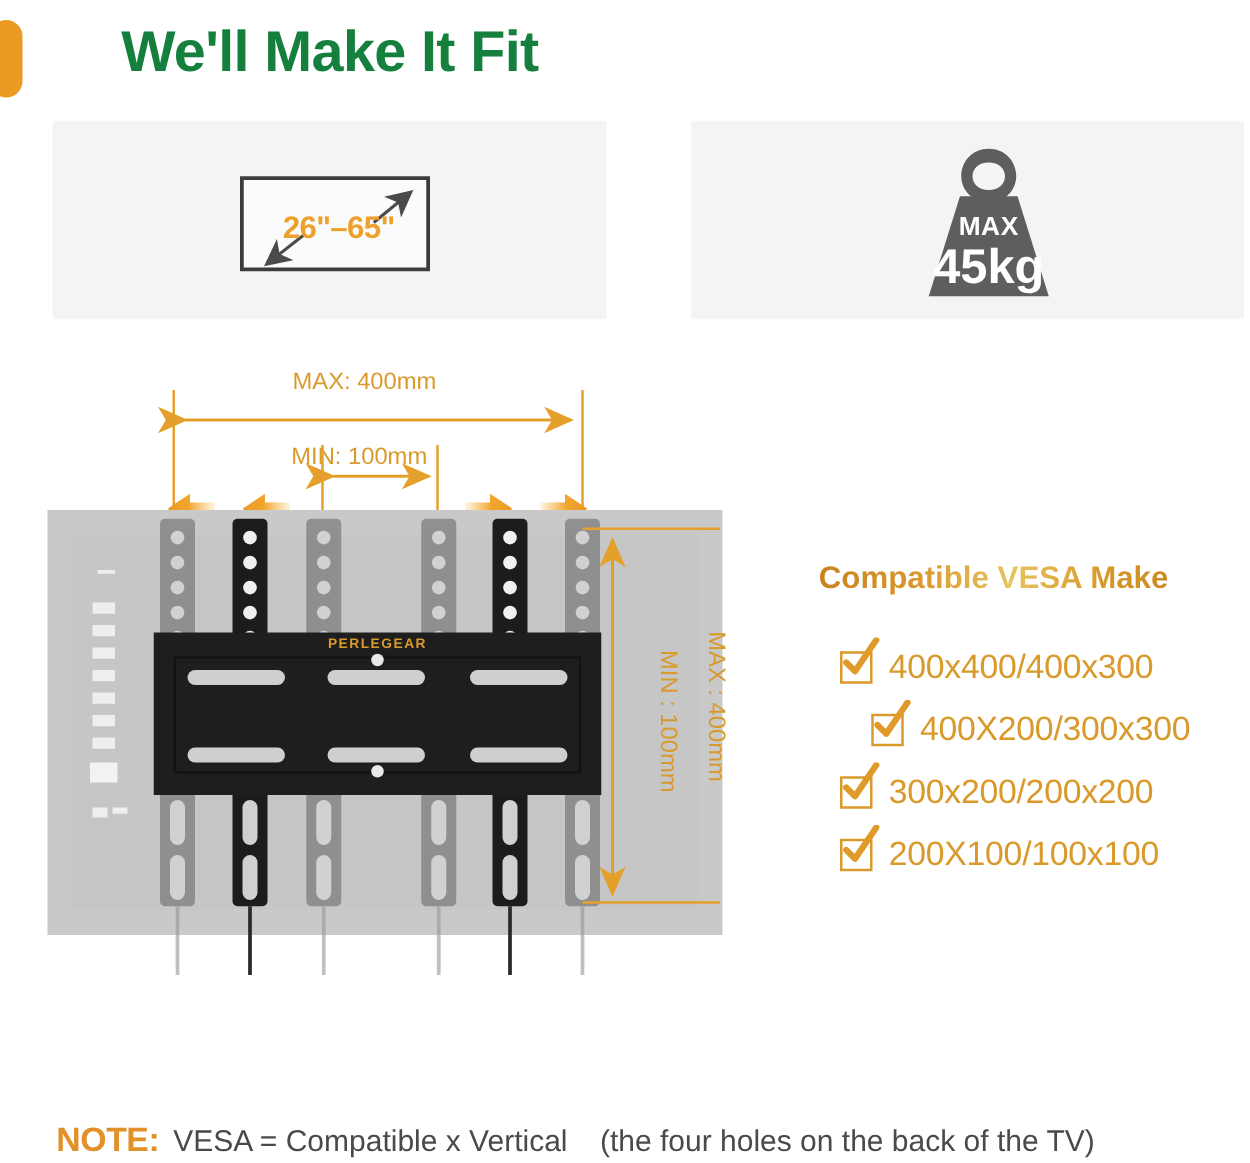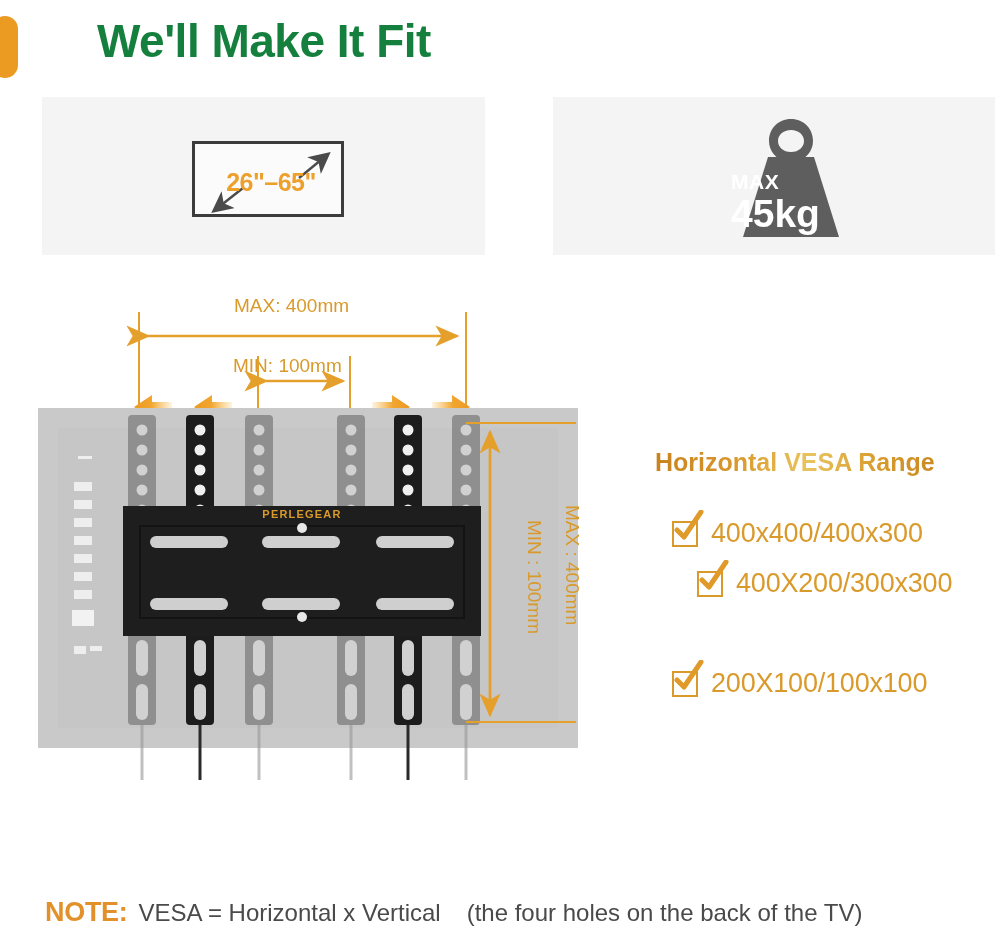--- a/index.html
+++ b/index.html
@@ -35,21 +35,21 @@
     position:absolute;left:0;top:0;width:152px;height:76px;
     display:flex;align-items:center;justify-content:center;
     font-size:25px;font-weight:bold;color:#eda02c;
     letter-spacing:-0.5px;
   }
   .diag-svg{position:absolute;left:0;top:0;}
 
   
   .weight-wrap{position:absolute;left:178px;top:18px;width:120px;height:124px;}
   .w-text{
-    position:absolute;left:0;width:120px;color:#ffffff;
+    position:absolute;left:0;width:120px;text-align:center;color:#ffffff;
     font-weight:bold;line-height:1;
   }
   .w-max{top:56px;font-size:21px;letter-spacing:0.5px;}
   .w-kg{top:79px;font-size:39px;}
 
   
   .dimtext{
     position:absolute;color:#d99a2b;font-size:19px;white-space:nowrap;
   }
   #lbl-hmax{left:234px;top:295px;}
@@ -329,49 +329,57 @@
     </g>
     <g stroke="#e5a02c" stroke-width="2.4">
       <line x1="490" y1="455" x2="490" y2="172" marker-end="url(#oArrR)"></line>
       <line x1="490" y1="172" x2="490" y2="455" marker-end="url(#oArrR)"></line>
     </g>
   </svg>
 
   <div class="vtext" id="lbl-vmax">MAX : 400mm</div>
   <div class="vtext" id="lbl-vmin">MIN : 100mm</div>
 
-  <div class="vesa-title">Horizontal VESA Range</div>
+  <div class="vesa-title">Compatible VESA Make</div>
 
   <div class="vesa-row" id="vesa-0">
     <div class="vesa-box">
       <svg class="vesa-check" width="32" height="34" viewBox="0 0 32 34">
         <path d="M5 20 L12 27 L29 2" fill="none" stroke="#e09a2a" stroke-width="5" stroke-linecap="round" stroke-linejoin="round"></path>
       </svg>
     </div>
     <div class="vesa-label">400x400/400x300</div>
   </div>
 
   <div class="vesa-row" id="vesa-1">
     <div class="vesa-box">
       <svg class="vesa-check" width="32" height="34" viewBox="0 0 32 34">
         <path d="M5 20 L12 27 L29 2" fill="none" stroke="#e09a2a" stroke-width="5" stroke-linecap="round" stroke-linejoin="round"></path>
       </svg>
     </div>
     <div class="vesa-label">400X200/300x300</div>
   </div>
 
+  <div class="vesa-row" id="vesa-2">
+    <div class="vesa-box">
+      <svg class="vesa-check" width="32" height="34" viewBox="0 0 32 34">
+        <path d="M5 20 L12 27 L29 2" fill="none" stroke="#e09a2a" stroke-width="5" stroke-linecap="round" stroke-linejoin="round"></path>
+      </svg>
+    </div>
+    <div class="vesa-label">300x200/200x200</div>
+  </div>
 
   <div class="vesa-row" id="vesa-3">
     <div class="vesa-box">
       <svg class="vesa-check" width="32" height="34" viewBox="0 0 32 34">
         <path d="M5 20 L12 27 L29 2" fill="none" stroke="#e09a2a" stroke-width="5" stroke-linecap="round" stroke-linejoin="round"></path>
       </svg>
     </div>
     <div class="vesa-label">200X100/100x100</div>
   </div>
 
   <div class="note">
     <span class="note-kw">NOTE:</span>
-    <span class="note-a">VESA = Horizontal x Vertical</span>
+    <span class="note-a">VESA = Compatible x Vertical</span>
     <span class="note-b">(the four holes on the back of the TV)</span>
   </div>
 
 </div>
 
 </body></html>

